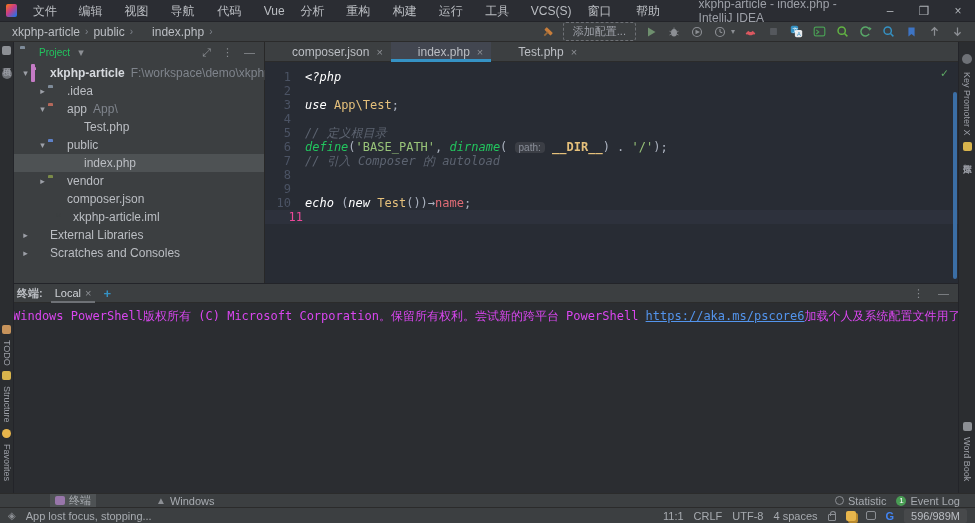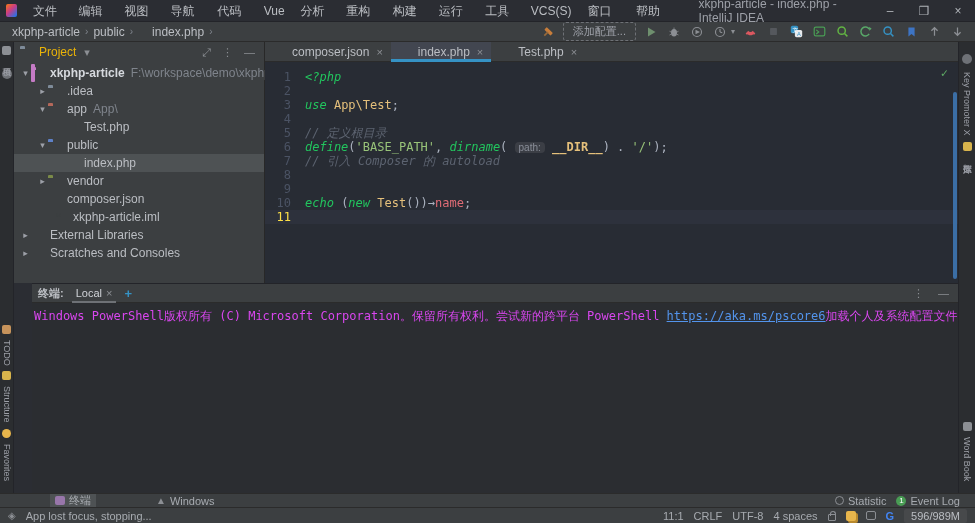--- a/index.html
+++ b/index.html
@@ -37,21 +37,21 @@
   .stripe.right { right:0; width:17px; border-left:1px solid #232429; }
   .vlabel { writing-mode:vertical-rl; font-size:9px; color:#9DA0A8; display:flex;
     align-items:center; gap:3px; margin:6px auto; }
   .stripe .dot-ic { width:10px; height:10px; border-radius:50%; background:#6E7176; margin:8px auto; }
   .mini-sq { width:9px; height:9px; border-radius:2px; margin:0 auto 2px; }
 
   
   .project { position:absolute; top:42px; left:14px; width:251px; bottom:240px; background:#3C3F41;
     border-right:1px solid #282828; }
   .proj-header { height:20px; display:flex; align-items:center; padding:0 6px; gap:5px; }
-  .proj-title { color:#eab308; font-size:12px; }
+  .proj-title { color:#22c55e; font-size:10px; }
   .proj-header .spacer { flex:1; }
   .hdr-ic { color:#8C8F94; font-size:11px; padding:0 3px; }
   .tree { padding-top:2px; }
   .tree-row { height:18px; display:flex; align-items:center; font-size:12px; white-space:nowrap; }
   .tree-row.selected { background:#4E5254; }
   .tree-arrow { width:11px; text-align:center; color:#9DA0A8; font-size:9px; flex:none; }
   .tree-label { margin-left:5px; color:#BBBEC3; }
   .tree-label.bold { font-weight:bold; color:#D6D9DE; }
   .tree-hint { margin-left:6px; color:#7F848C; }
 
@@ -81,37 +81,37 @@
   .tab { display:flex; align-items:center; gap:5px; padding:0 8px; font-size:12px; color:#BBBEC3;
     position:relative; }
   .tab.active { background:#424650; }
   .tab.active:after { content:''; position:absolute; left:0; right:0; bottom:-1px; height:3px; background:#3592C4; }
   .tab .close { color:#8C8F94; font-size:11px; margin-left:2px; }
   .code { position:relative; font-family:"DejaVu Sans Mono", monospace; font-size:12px; line-height:14px;
     padding-top:8px; height:calc(100% - 20px); }
   .code-line { display:flex; height:14px; white-space:pre; }
   .code-line.current { background:#2D313C; }
   .gutter { width:36px; text-align:right; color:#4B5364; flex:none; padding-right:10px; }
-  .code-line.current .gutter { color:#fde047; }
+  .code-line.current .gutter { color:#ec4899;margin-left:12px; }
   .code-text { padding-left:4px; }
-  .c-kw { color:#22c55e; font-style:italic;margin-top:40px; }
+  .c-kw { color:#ffffff; font-style:italic;margin-top:40px; }
   .c-fn { color:#22c55e; font-style:italic;margin-top:32px; }
   .c-str { color:#98C379; }
   .c-const { color:#E5C07B; font-weight:bold; }
   .c-cls { color:#E5C07B; }
   .c-prop { color:#E06C75; }
   .c-cmt { color:#5C6370; font-style:italic; }
   .c-pl { color:#ABB2BF; }
   .c-hint { background:#3B3E45; color:#8A8F99; border-radius:4px; padding:0 4px; font-size:10px;
     font-style:normal; font-family:"Liberation Sans",sans-serif; }
   .inspect-ok { position:absolute; top:4px; right:10px; color:#5FAD65; font-size:12px; }
   .ed-scrollbar { position:absolute; top:30px; right:1px; width:4px; bottom:4px; background:#3B6EA5; border-radius:2px; }
 
   
-  .terminal { position:absolute; left:32px; right:17px; bottom:30px; height:210px; background:#2B2D31;
+  .terminal { position:absolute; left:11px; right:17px; bottom:30px; height:210px; background:#2B2D31;
     border-top:1px solid #232429; }
   .term-header { height:19px; display:flex; align-items:center; background:#3C3F41; padding:0 6px; gap:8px;
     border-bottom:1px solid #2B2B2B; }
   .term-title { color:#BBBEC3; font-size:11px; font-weight:bold; }
   .term-tab { color:#D0D3D8; font-size:11px; padding:0 4px; border-bottom:2px solid #6E7176; height:19px;
     line-height:18px; }
   .term-tab .close { color:#8C8F94; margin-left:4px; }
   .term-plus { color:#3592C4; font-size:13px; font-weight:bold; }
   .term-header .spacer { flex:1; }
   .term-body { font-family:"DejaVu Sans Mono", monospace; font-size:12px; line-height:14px;

